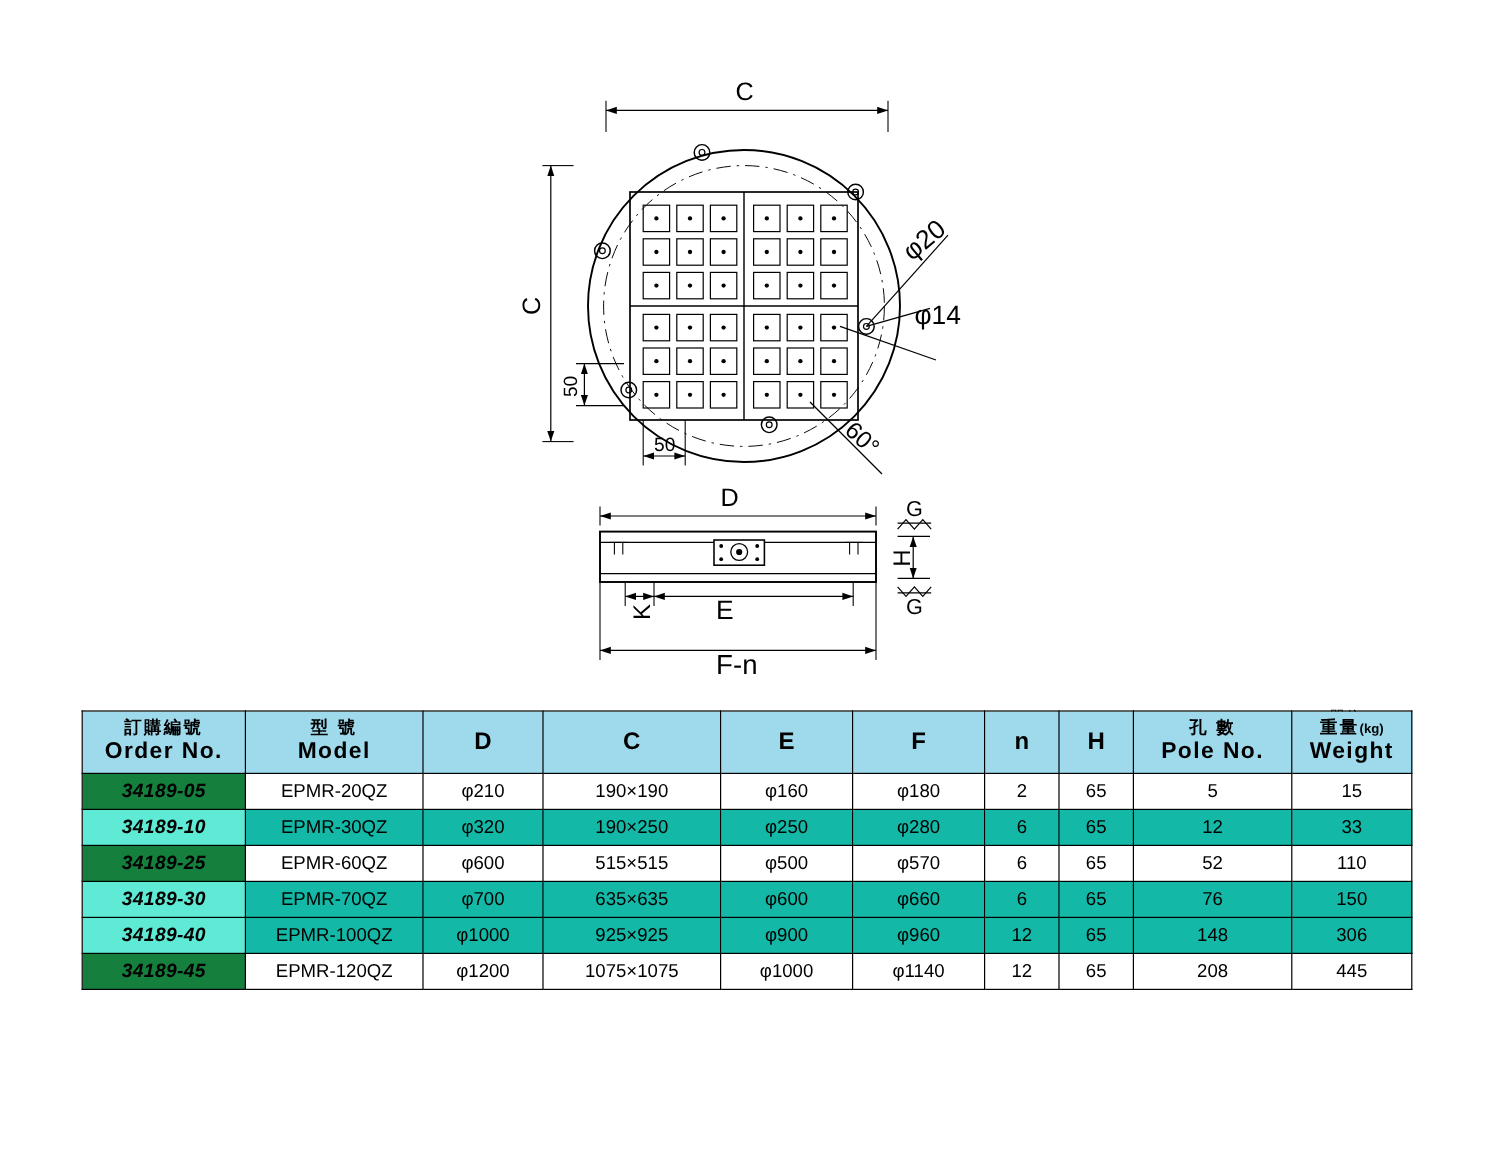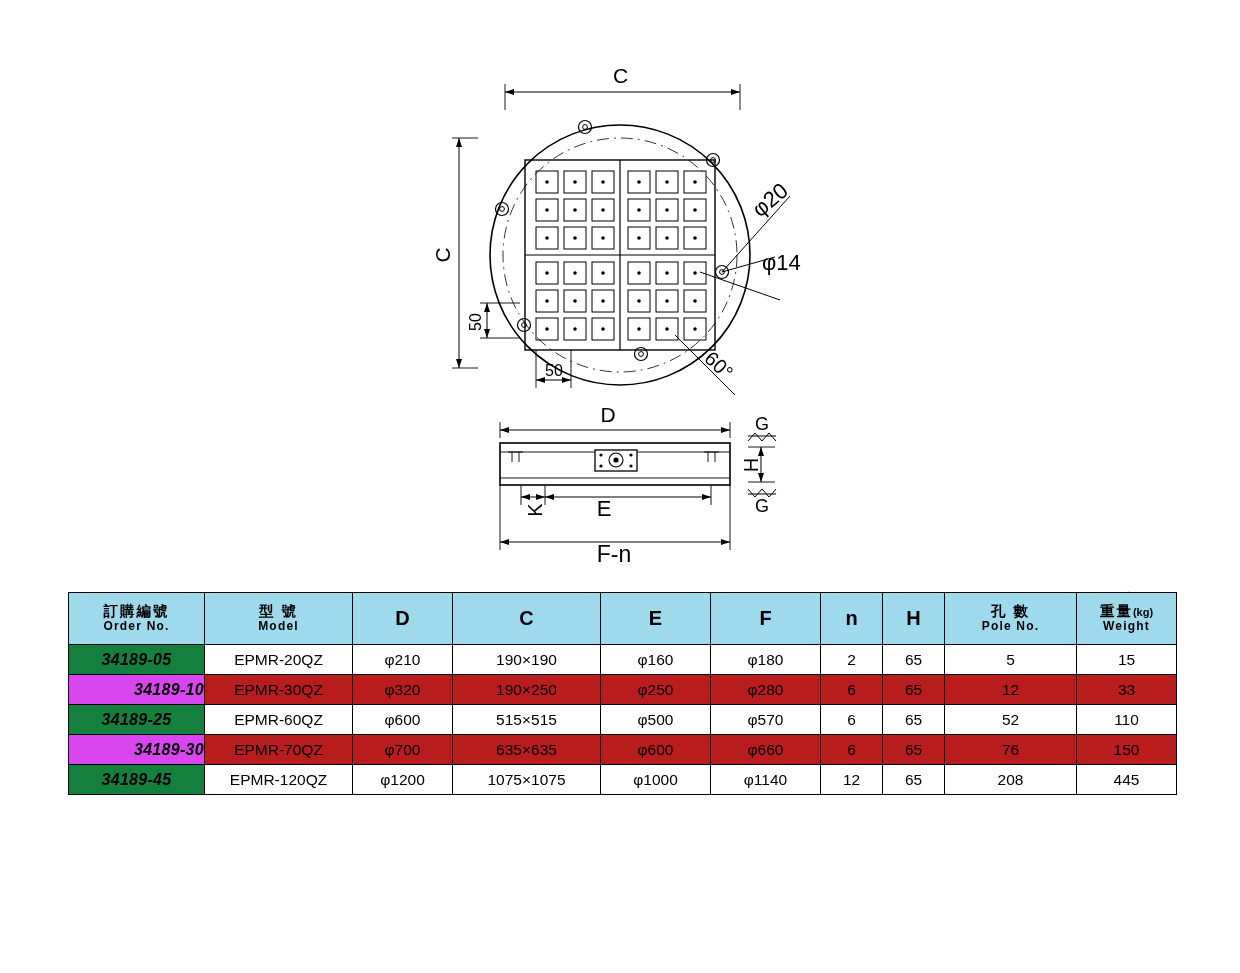--- a/index.html
+++ b/index.html
@@ -62,21 +62,21 @@
     font-weight: bold;
     line-height: 1.15;
   }
   table.spec thead th .cn {
     display: block;
     font-size: 14.5px;
     letter-spacing: 2px;
   }
   table.spec thead th .en {
     display: block;
-    font-size: 12px;
+    font-size: 19px;
     letter-spacing: 1.2px;
   }
   table.spec thead th.single {
     font-size: 20px;
   }
   table.spec thead th .small {
     font-size: 11px;
     letter-spacing: 0;
   }
   table.spec tbody td {
@@ -84,25 +84,24 @@
     font-size: 15.5px;
   }
   table.spec tbody td.order {
     font-style: italic;
     font-weight: bold;
     background: #15803d;
     font-size: 16px;
     letter-spacing: 0.3px;
   }
   table.spec tbody tr.alt td {
-    background: #b91c1c;
+    background: #14b8a6;
   }
   table.spec tbody tr.alt td.order {
-    background: #d946ef;
-    text-align: right;
+    background: #5eead4;
   }
   
   col.c-order   { width: 136px; }
   col.c-model   { width: 148px; }
   col.c-d       { width: 100px; }
   col.c-c       { width: 148px; }
   col.c-e       { width: 110px; }
   col.c-f       { width: 110px; }
   col.c-n       { width: 62px; }
   col.c-h       { width: 62px; }
@@ -414,20 +413,32 @@
           <td>EPMR-70QZ</td>
           <td>φ700</td>
           <td>635×635</td>
           <td>φ600</td>
           <td>φ660</td>
           <td>6</td>
           <td>65</td>
           <td>76</td>
           <td>150</td>
         </tr>
+        <tr class="alt">
+          <td class="order">34189-40</td>
+          <td>EPMR-100QZ</td>
+          <td>φ1000</td>
+          <td>925×925</td>
+          <td>φ900</td>
+          <td>φ960</td>
+          <td>12</td>
+          <td>65</td>
+          <td>148</td>
+          <td>306</td>
+        </tr>
         <tr>
           <td class="order">34189-45</td>
           <td>EPMR-120QZ</td>
           <td>φ1200</td>
           <td>1075×1075</td>
           <td>φ1000</td>
           <td>φ1140</td>
           <td>12</td>
           <td>65</td>
           <td>208</td>

